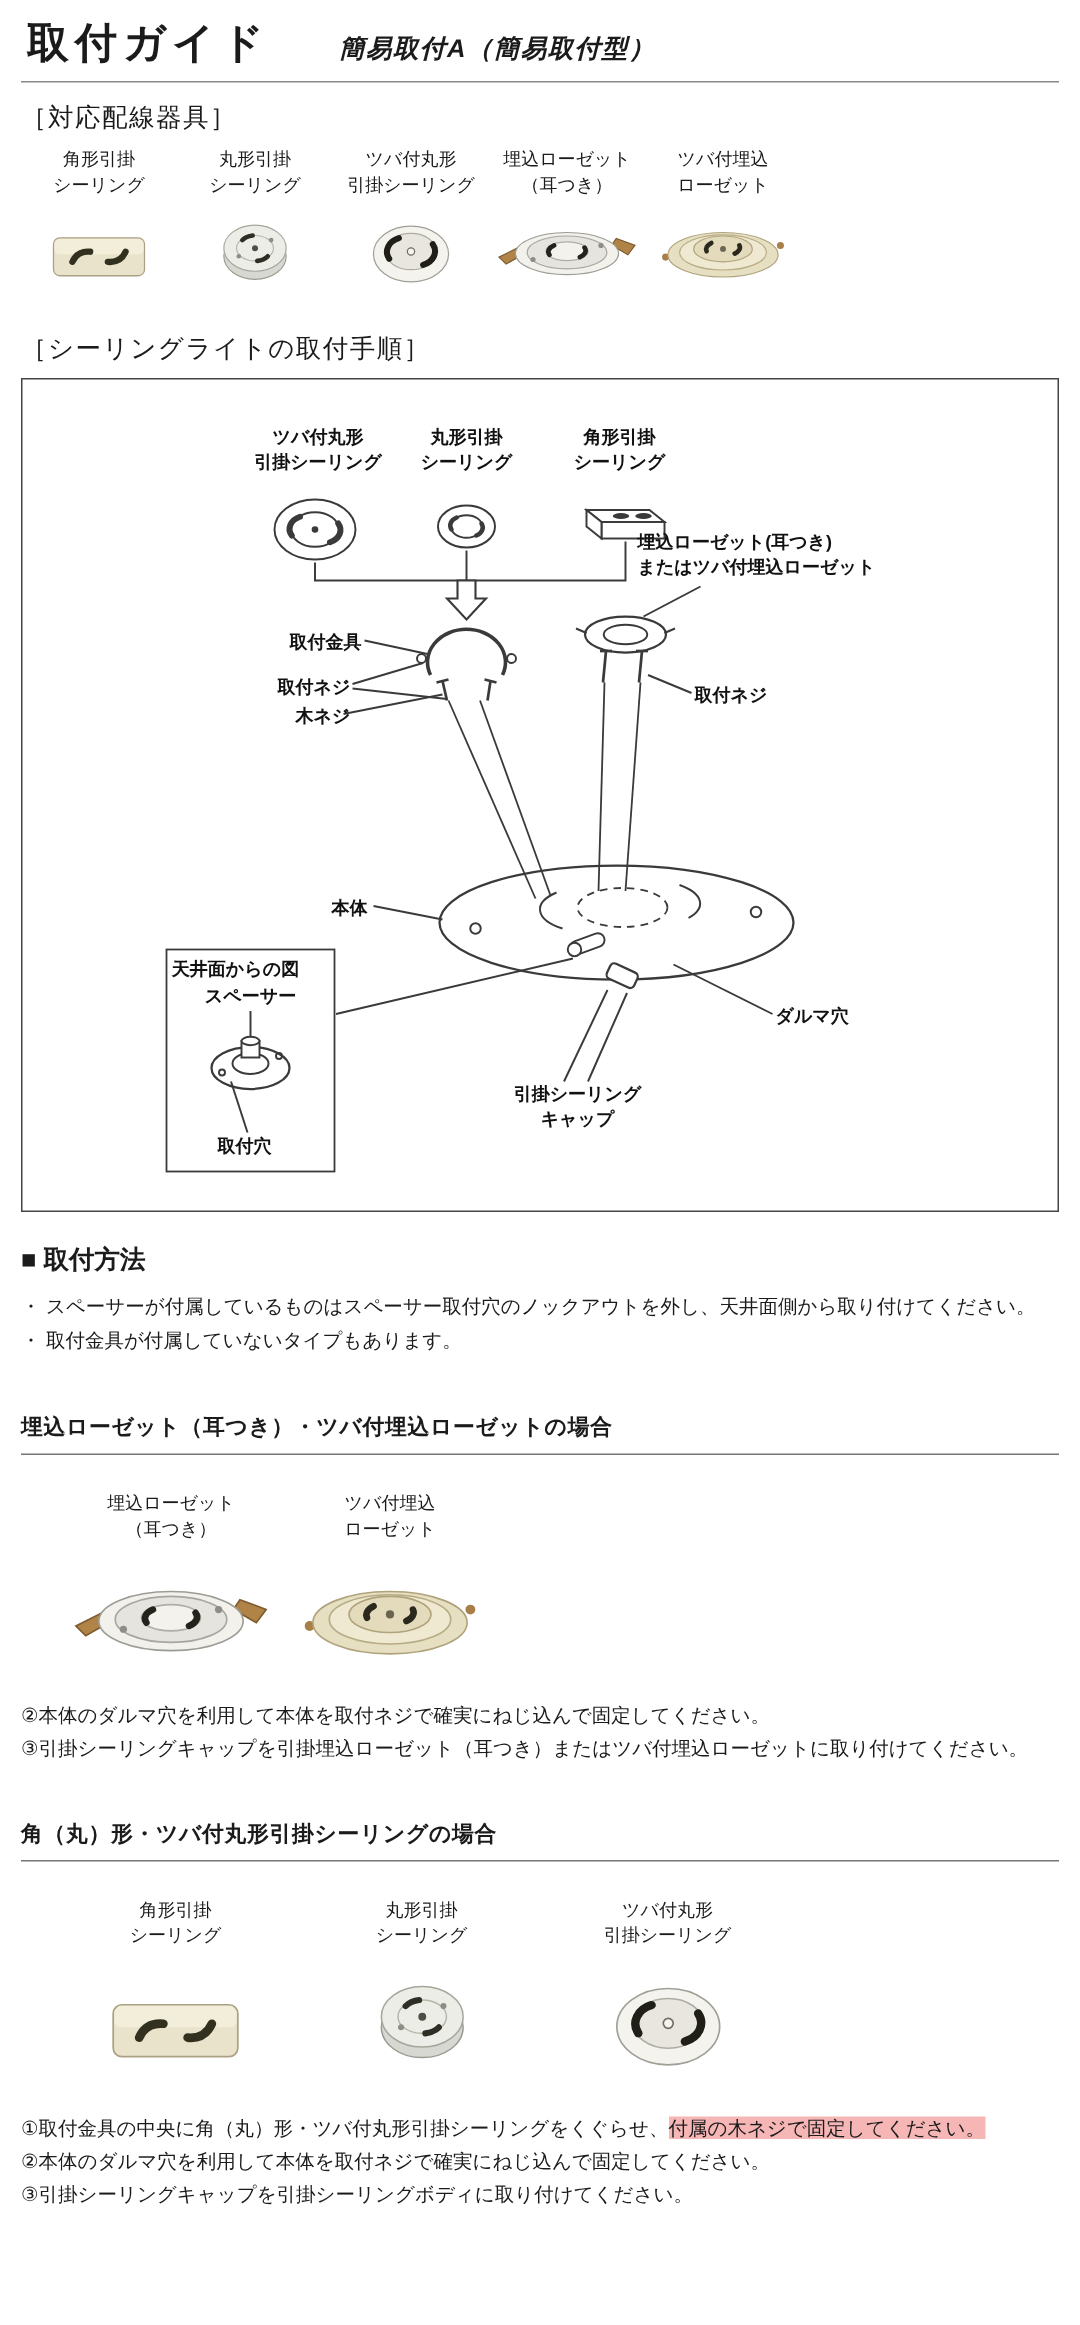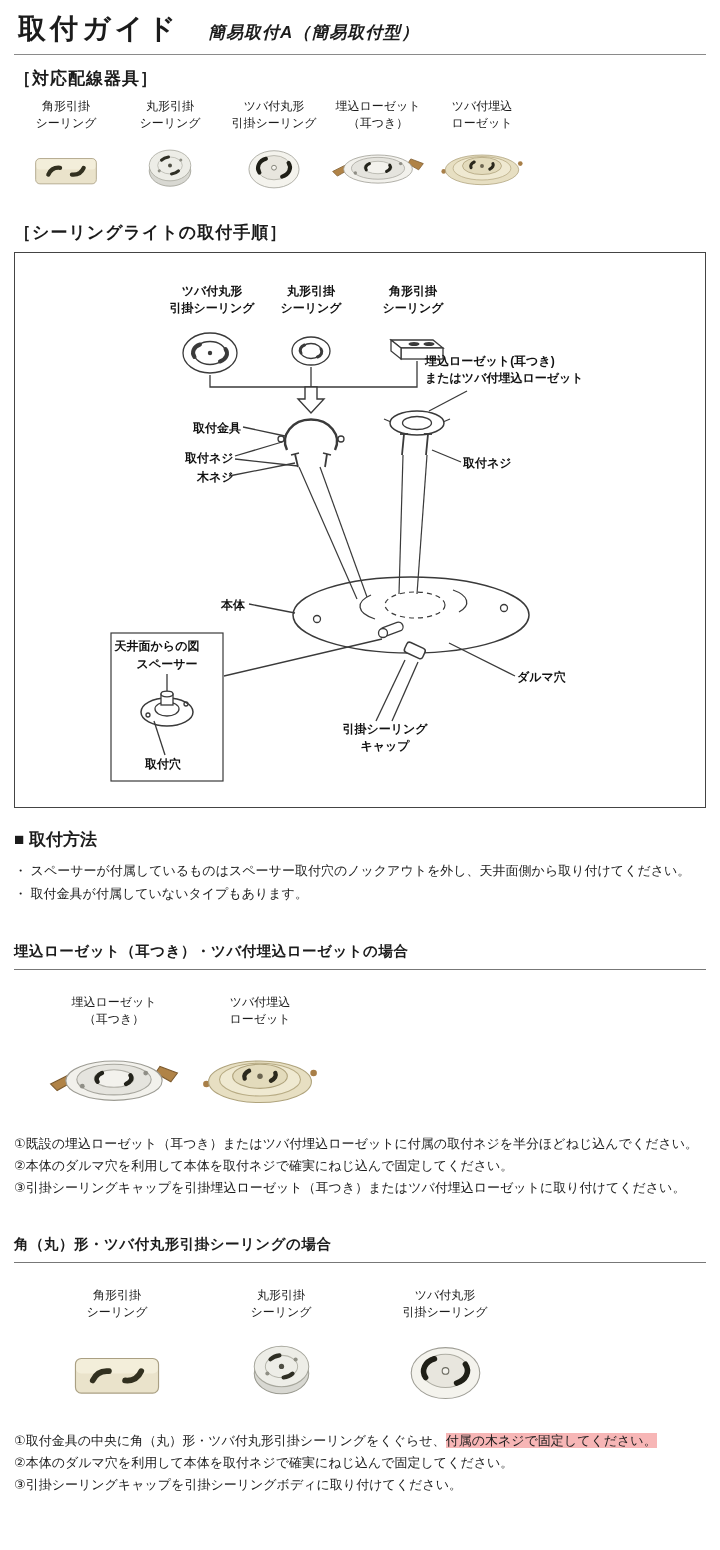--- a/index.html
+++ b/index.html
@@ -1,23 +1,23 @@
 <!DOCTYPE html>
 <html style="--highlight: #f7b6b6;"><head>
 <meta charset="utf-8">
 <style>
   *{margin:0;padding:0;box-sizing:border-box;}
   html,body{width:720px;}
   body{height:1550px;background:#ffffff;color:#1b1b1b;font-family:"Liberation Sans","DejaVu Sans",sans-serif;overflow:hidden;}
   .page{padding:10px 14px 0;}
-  .hdr{display:flex;align-items:baseline;gap:28px;padding:0 4px;}
+  .hdr{display:flex;align-items:baseline;gap:46px;padding:0 4px;}
   .title{font-family:"DejaVu Serif","Liberation Serif",serif;font-size:28px;font-weight:700;letter-spacing:4px;}
   .subtitle{font-size:17px;font-weight:700;letter-spacing:1px;font-style:italic;}
   .rule{border-bottom:1px solid #8a8a8a;margin-top:6px;}
-  .bracket-heading{font-size:17px;font-weight:700;margin:12px 0 8px;letter-spacing:1px;}
+  .bracket-heading{font-size:17px;font-weight:400;margin:12px 0 8px;letter-spacing:1px;}
   .device-row{display:flex;}
   .device{width:104px;display:flex;flex-direction:column;align-items:center;}
   .device-label{font-size:12px;line-height:1.4;white-space:pre-line;text-align:center;min-height:34px;}
   .device svg{margin-top:8px;}
   .sec-procedure .bracket-heading{margin-top:22px;}
   .diagram{position:relative;width:692px;height:556px;border:1.5px solid #444;background:#fff;}
   .diagram .art{position:absolute;left:0;top:0;}
   .dlabel{position:absolute;font-size:12px;line-height:1.45;white-space:pre-line;font-weight:600;color:#111;}
   .method-heading{font-size:17px;font-weight:700;margin:20px 0 8px;}
   .bullet{font-size:13px;line-height:1.8;}
@@ -259,21 +259,20 @@
       </div>
       <div class="case-device">
         <div class="device-label">ツバ付埋込
 ローゼット</div>
         <svg width="140" height="77" viewBox="0 0 128 70">
             <use href="#sym-flanged-rosette"></use>
           </svg>
       </div>
     </div>
     <div class="steps">
-      <div class="step">①既設の埋込ローゼット（耳つき）またはツバ付埋込ローゼットに付属の取付ネジを半分ほどねじ込んでください。</div>
       <div class="step">②本体のダルマ穴を利用して本体を取付ネジで確実にねじ込んで固定してください。</div>
       <div class="step">③引掛シーリングキャップを引掛埋込ローゼット（耳つき）またはツバ付埋込ローゼットに取り付けてください。</div>
     </div>
   </section>
 
   <section>
     <h3 class="case-heading">角（丸）形・ツバ付丸形引掛シーリングの場合</h3>
     <div class="case-row hook-row">
       <div class="case-device">
         <div class="device-label">角形引掛

